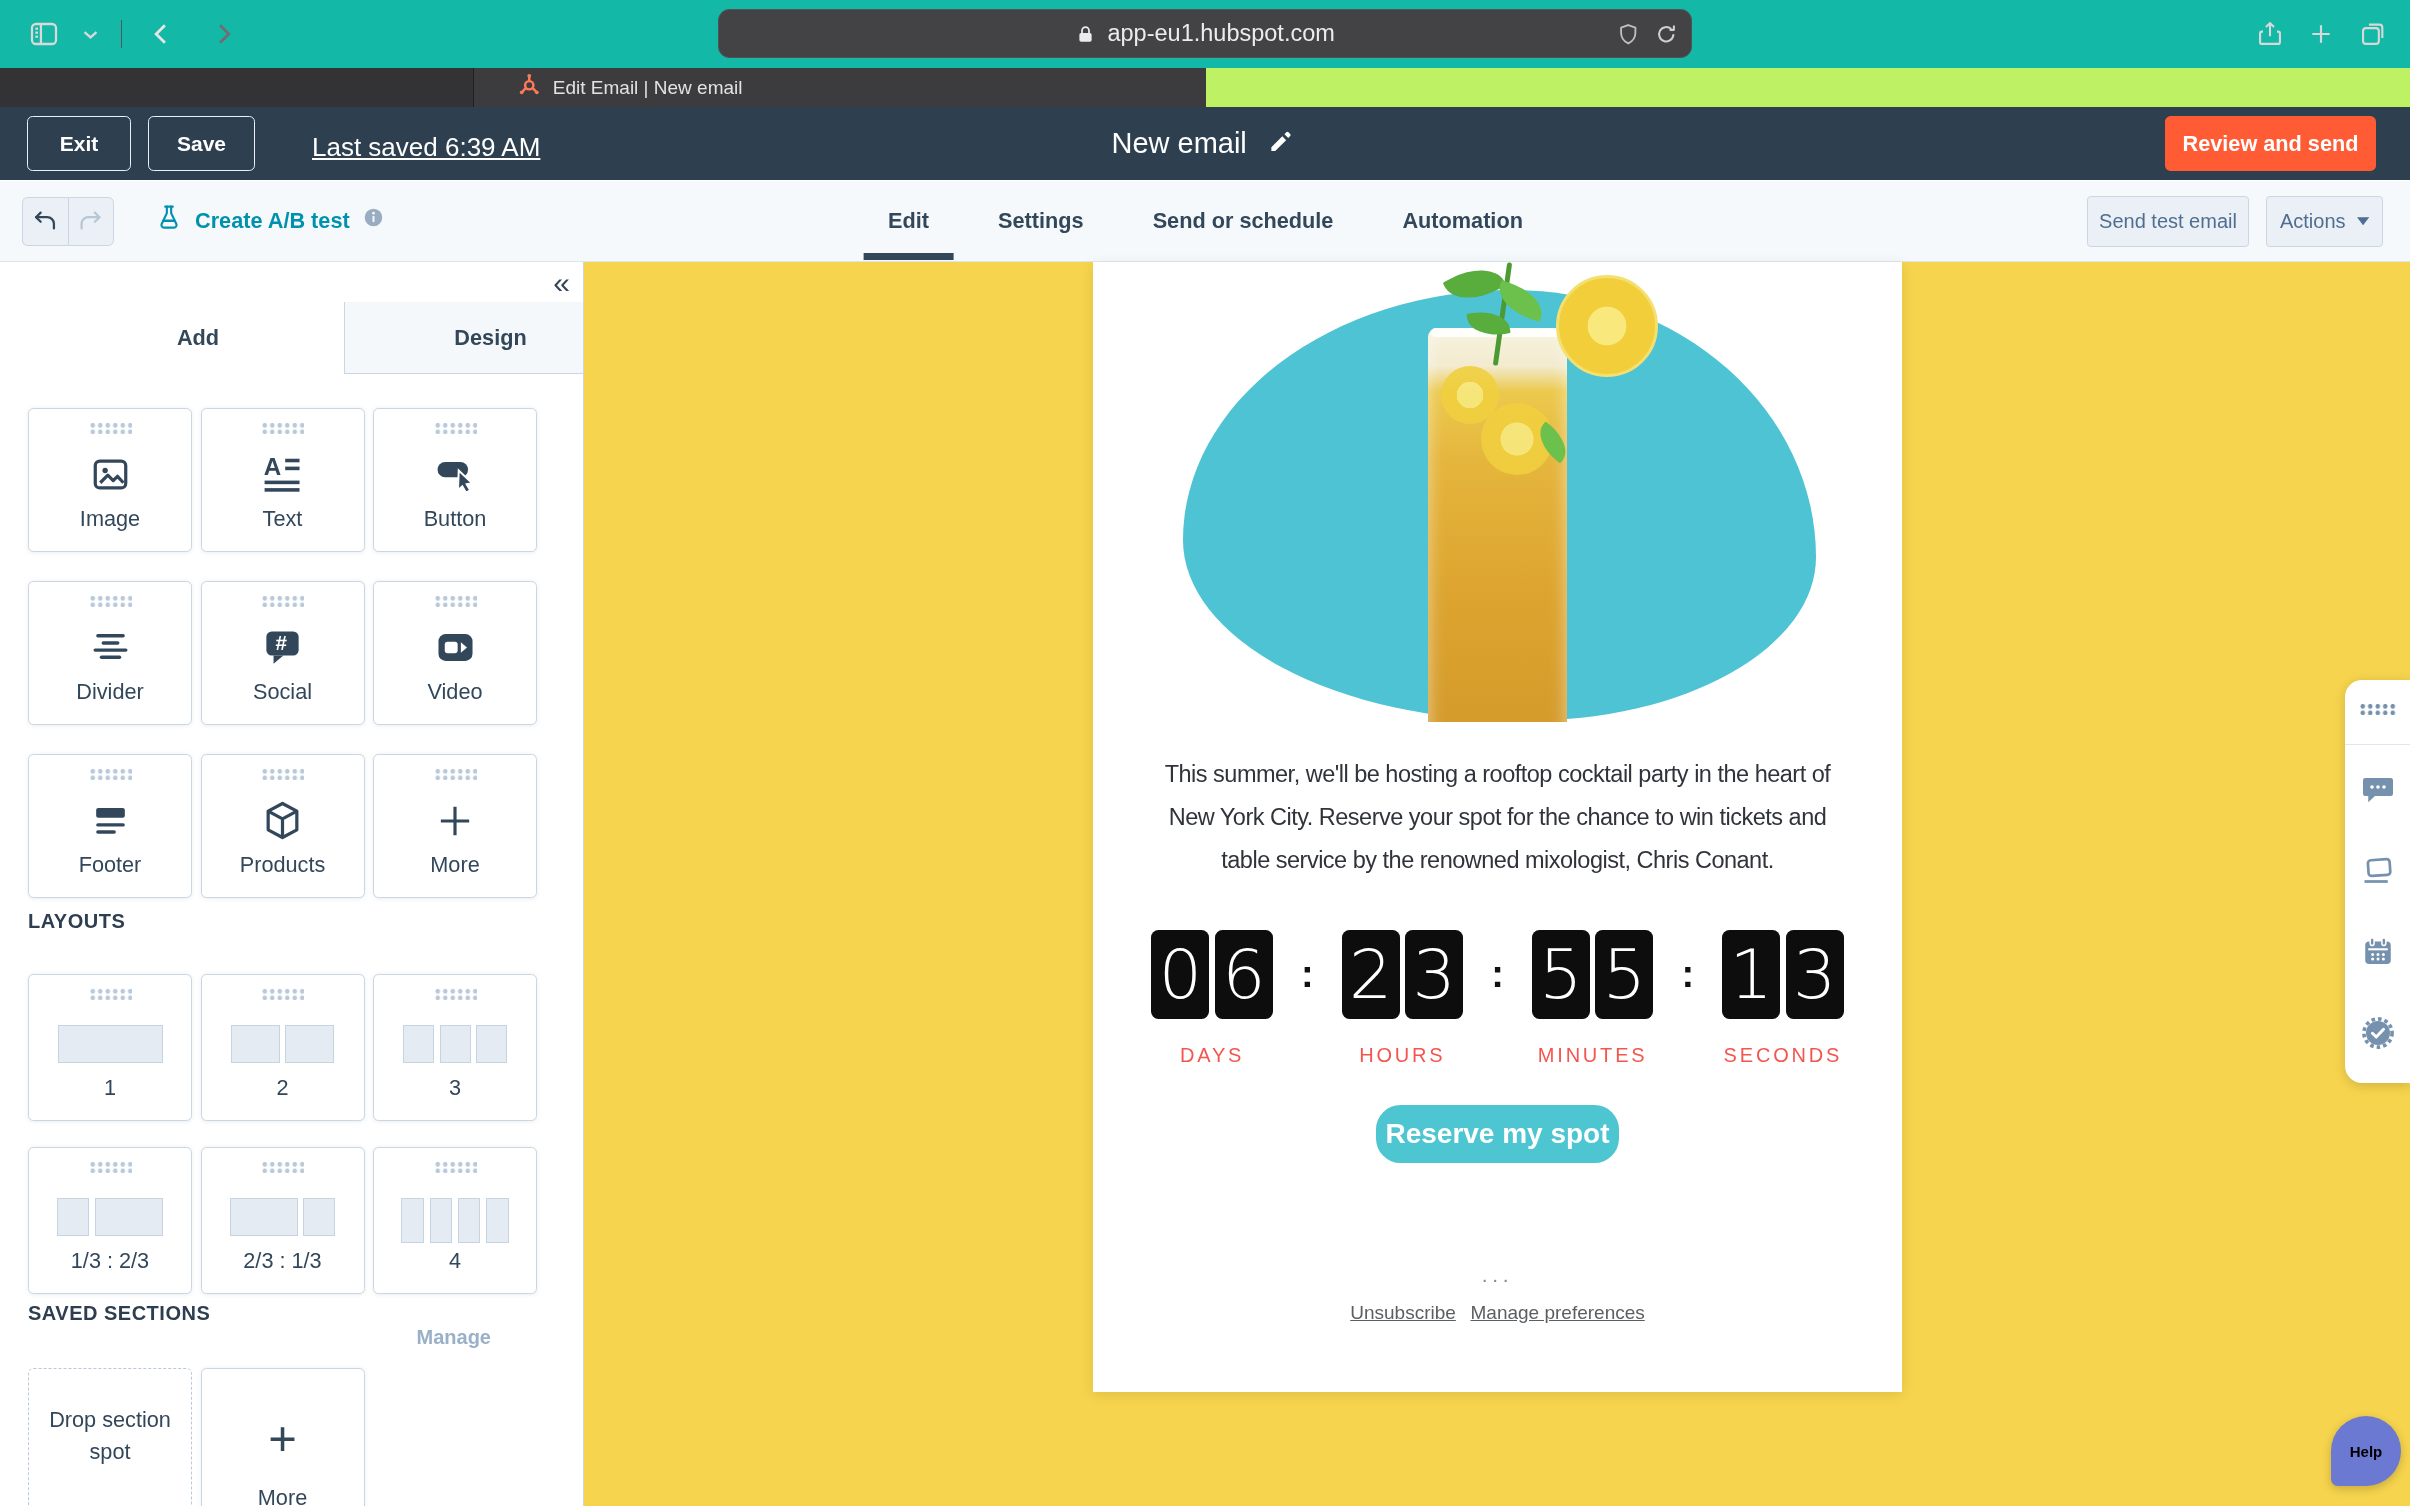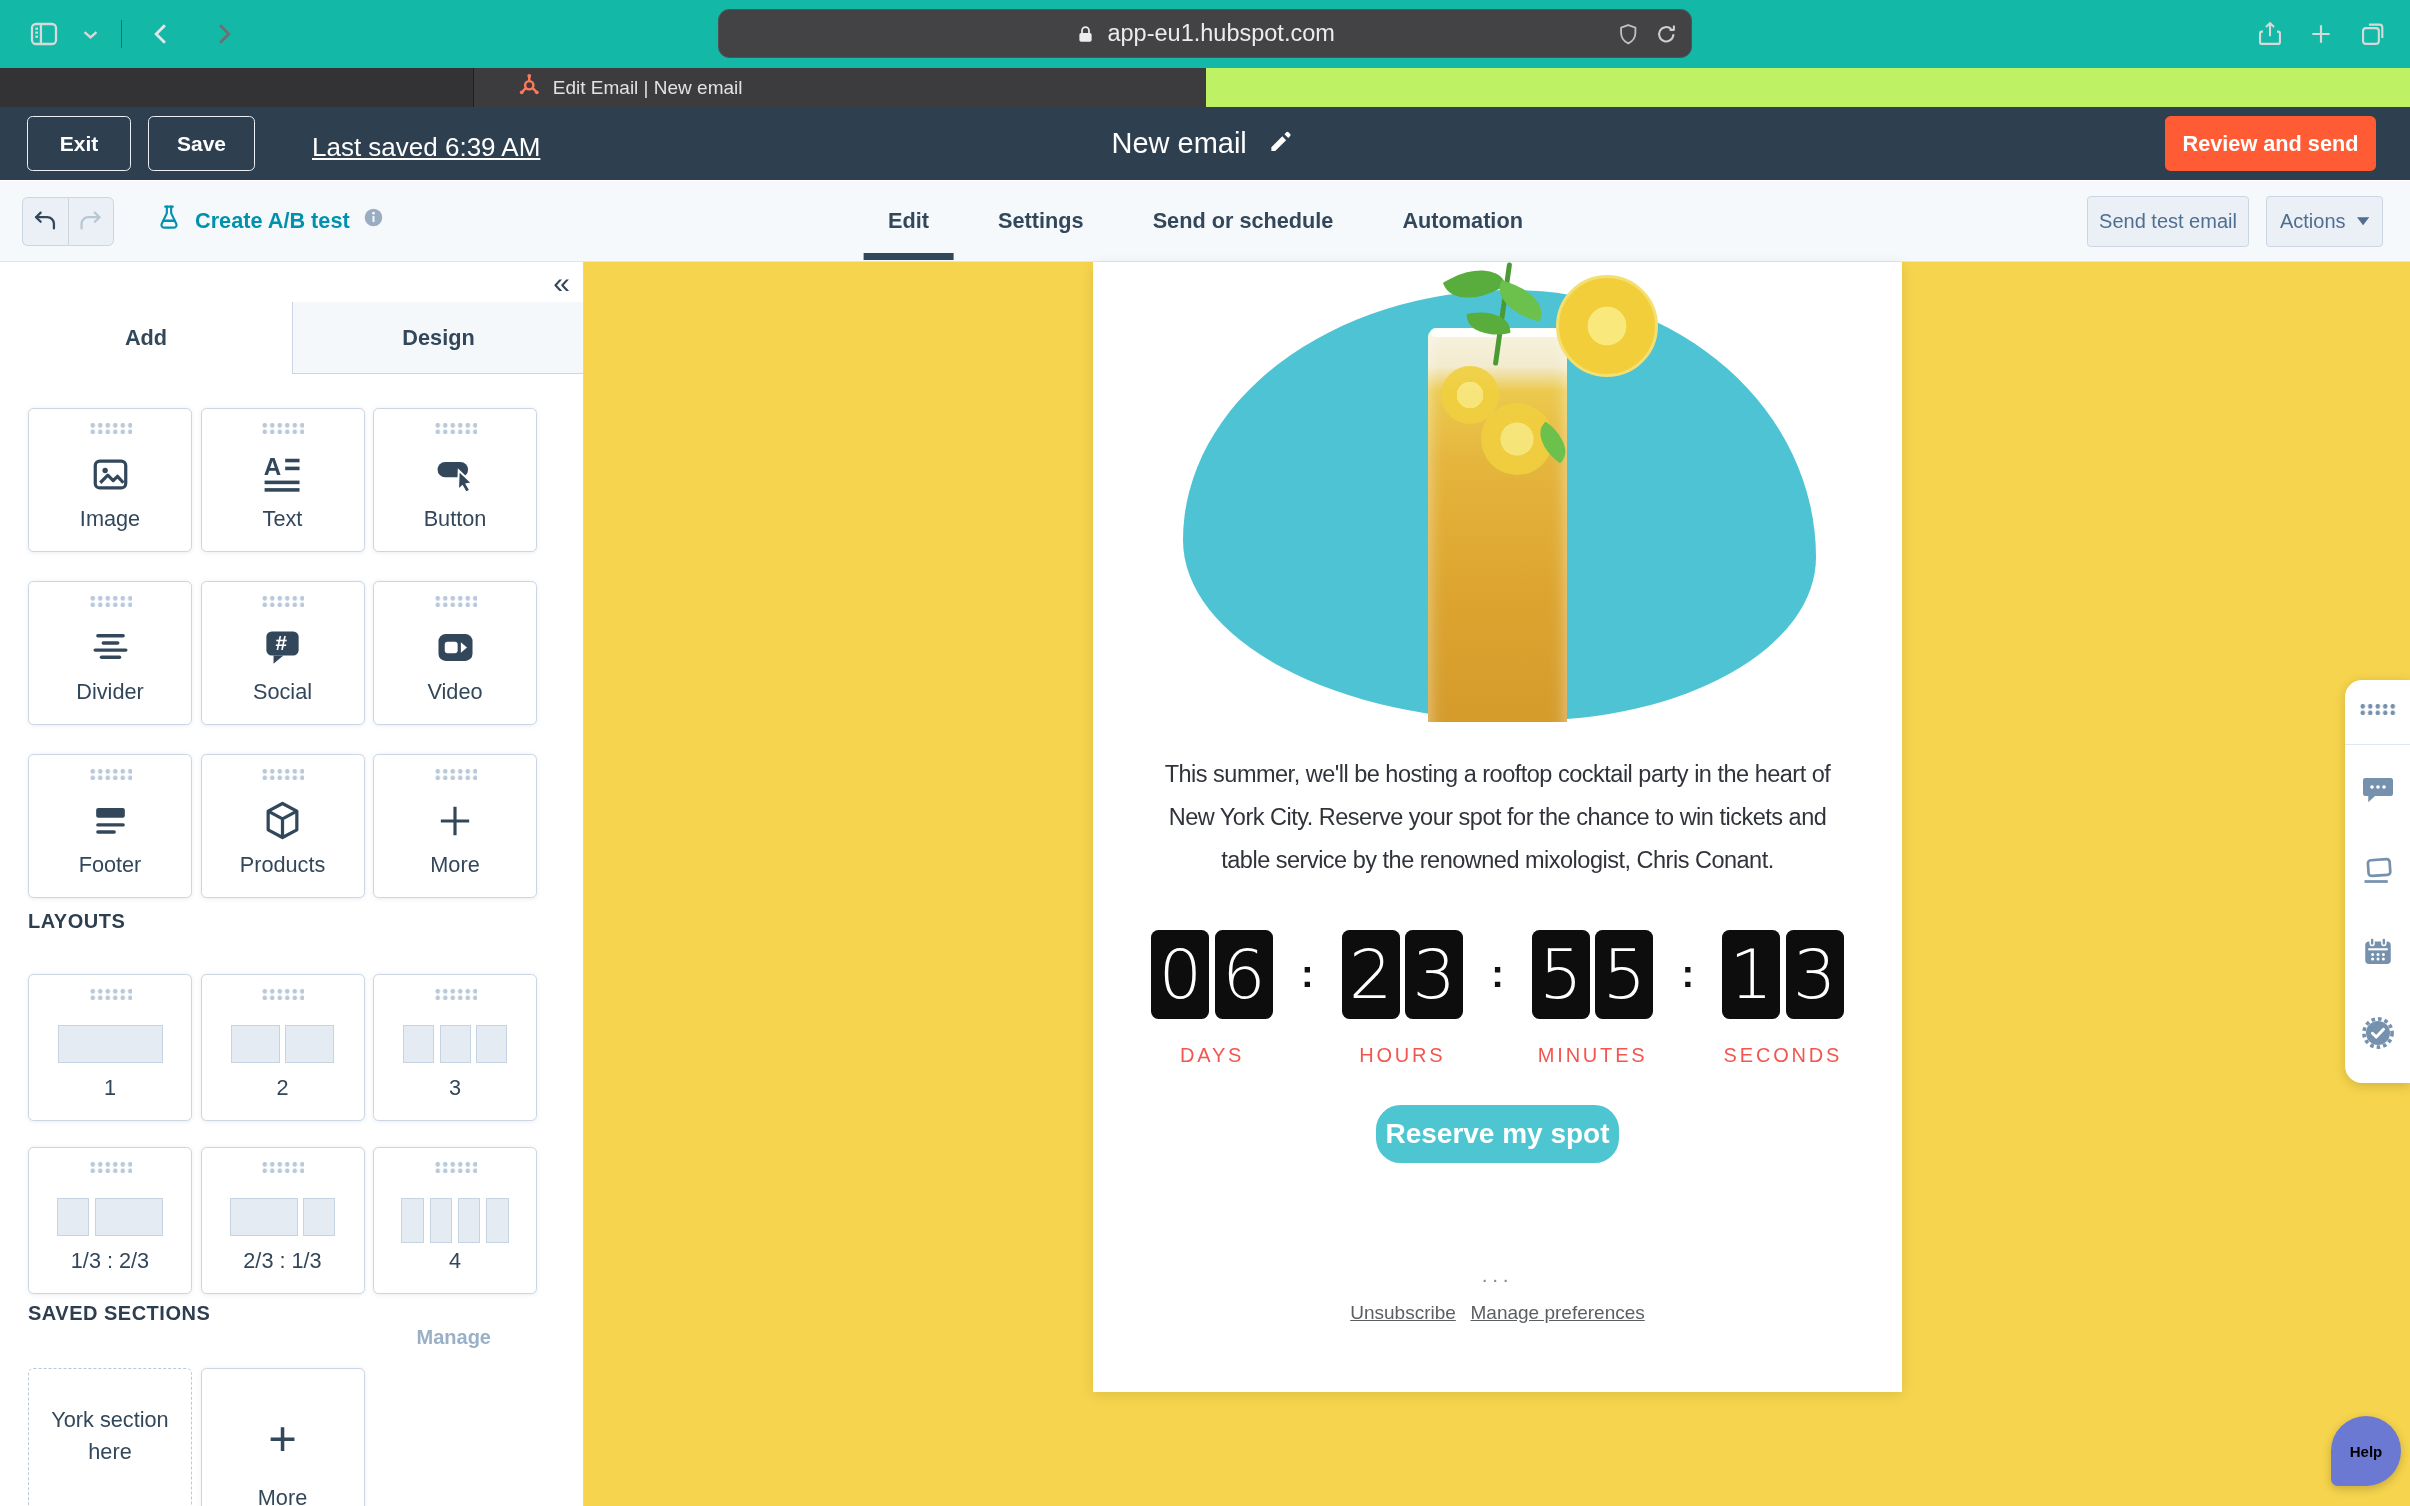--- a/index.html
+++ b/index.html
@@ -36,21 +36,21 @@
   .ug-btn:last-child { border-radius:0 5.6px 5.6px 0; }
   .ab-test { position:absolute; left:156px; top:0; height:79px; display:flex; align-items:center; gap:13px; color:#0091ae; font-size:21.7px; font-weight:700; cursor:pointer; }
   .tb-tabs { position:absolute; left:50%; transform:translateX(-50%); top:0; height:79px; display:flex; gap:69px; }
   .tb-tab { position:relative; height:100%; display:flex; align-items:center; font-size:21.7px; font-weight:700; color:#33475b; cursor:pointer; }
   .tb-tab.active::after { content:""; position:absolute; left:-24.5px; right:-24.5px; bottom:0; height:6.6px; background:#33475b; }
   .btn-lite { position:absolute; top:15px; height:51px; background:#eaf0f6; border:0.9px solid #cbd6e2; border-radius:3.8px; color:#506e91; font-size:20px; font-family:inherit; display:flex; align-items:center; justify-content:center; gap:11.3px; cursor:pointer; }
 
   
   .sidebar { position:absolute; top:262px; left:0; width:584px; bottom:0; background:#fff; border-right:0.9px solid #cbd6e2; overflow:hidden; }
   .collapse { position:absolute; top:1.9px; right:13px; font-size:30px; color:#33475b; cursor:pointer; line-height:38px; }
-  .side-tabs { position:absolute; top:40px; left:0; width:688px; height:72px; display:flex; }
+  .side-tabs { position:absolute; top:40px; left:0; width:688px; height:72px; display:flex;justify-content:center; }
   .side-tab { width:292px; display:flex; align-items:center; justify-content:center; font-size:21.7px; font-weight:600; color:#33475b; cursor:pointer; }
   .side-tab.active { background:#fff; }
   .side-tab.idle { background:#f5f8fa; border-left:0.9px solid #cbd6e2; border-bottom:0.9px solid #cbd6e2; }
   .tile-grid { position:absolute; left:28px; display:grid; grid-template-columns:repeat(3,164px); column-gap:8.5px; }
   .grid-blocks { top:146px; row-gap:29px; grid-auto-rows:144px; }
   .grid-layouts { top:712px; row-gap:26px; grid-auto-rows:147px; }
   .grid-saved { top:1106px; row-gap:26px; grid-auto-rows:188px; }
   .tile { position:relative; background:#fff; border:0.9px solid #cbd6e2; border-radius:5.6px; box-shadow:0 0.9px 4.7px rgba(81,111,144,.12); display:flex; flex-direction:column; align-items:center; cursor:pointer; }
   .handle { margin-top:13px; width:43px; height:12.2px; background-image:radial-gradient(circle,#b9c9da 2.1px,transparent 2.6px); background-size:7.5px 6.6px; }
   .tile .ticon { margin-top:17px; height:47px; display:flex; align-items:center; justify-content:center; }
@@ -413,21 +413,21 @@
           </div>
         <div class="tlabel">4</div>
       </div>
     </div>
 
     <div class="sec-title" style="top:1040px">SAVED SECTIONS</div>
     <div class="manage">Manage</div>
 
     <div class="tile-grid grid-saved">
       <div class="tile drop">
-        <div class="drop-text">York section here</div>
+        <div class="drop-text">Drop section spot</div>
       </div>
       <div class="tile">
         <div class="plus-big">+</div>
         <div class="more-label">More</div>
       </div>
     </div>
   </div>
 
   <div class="canvas">
     <div class="email-card">

